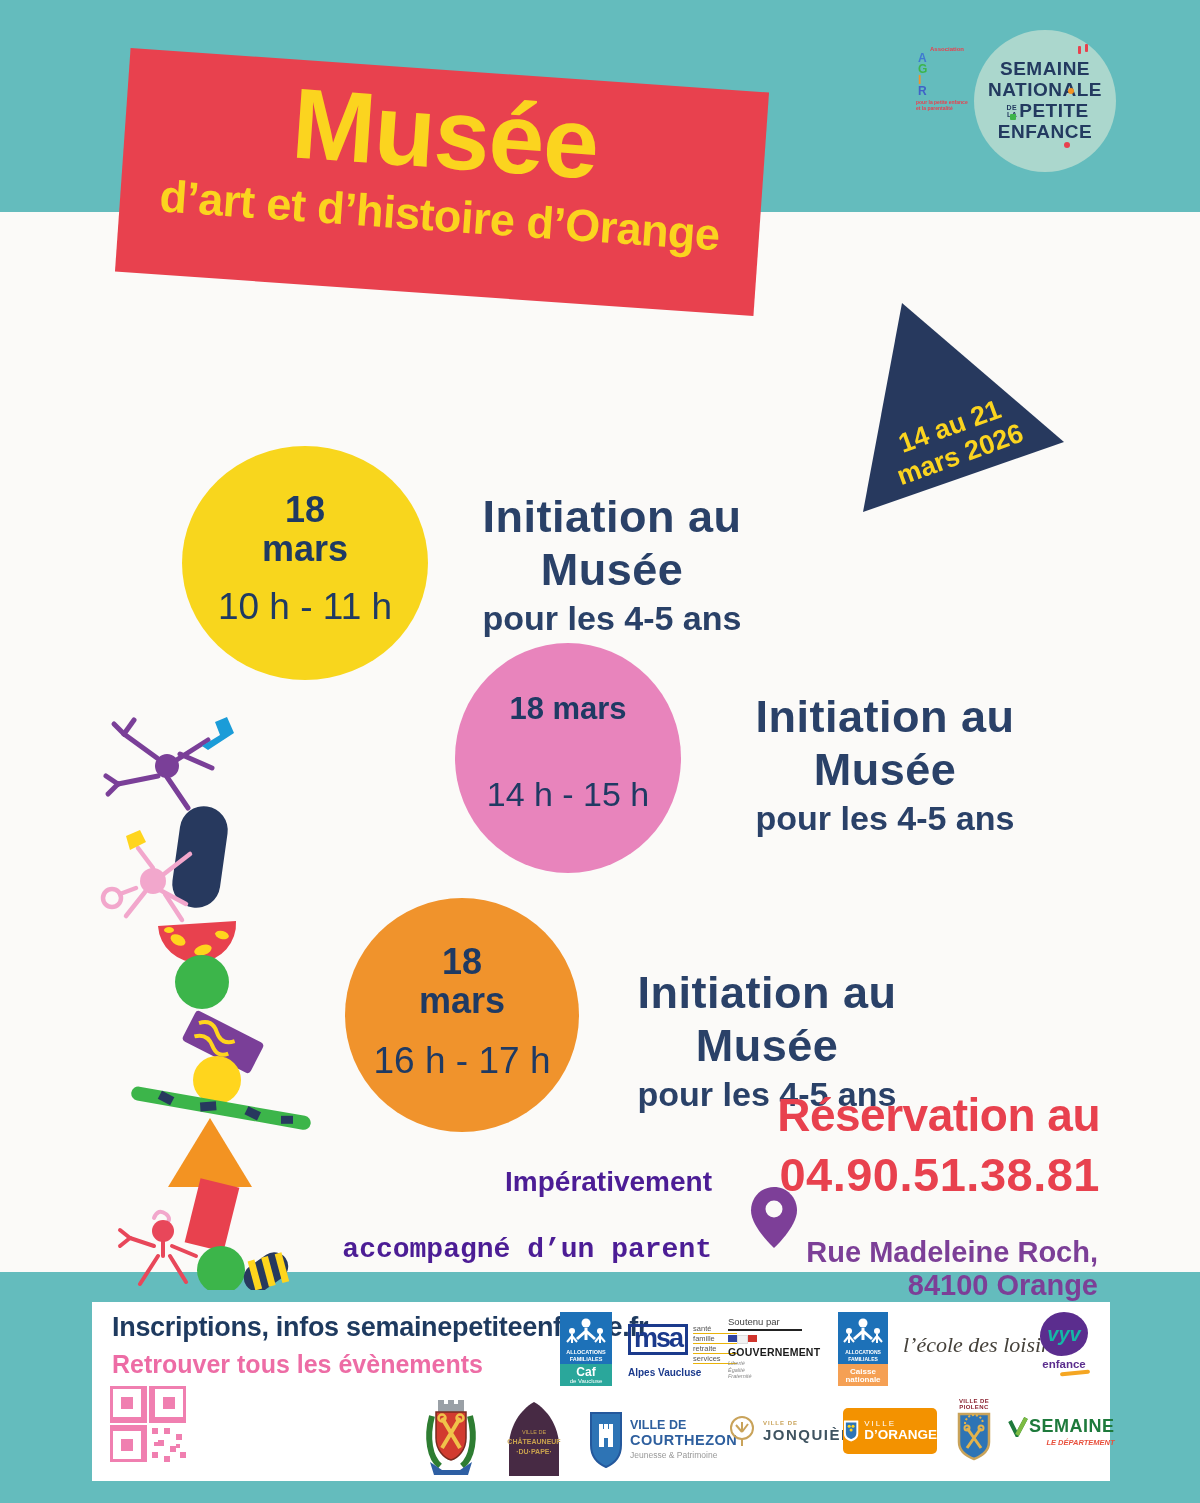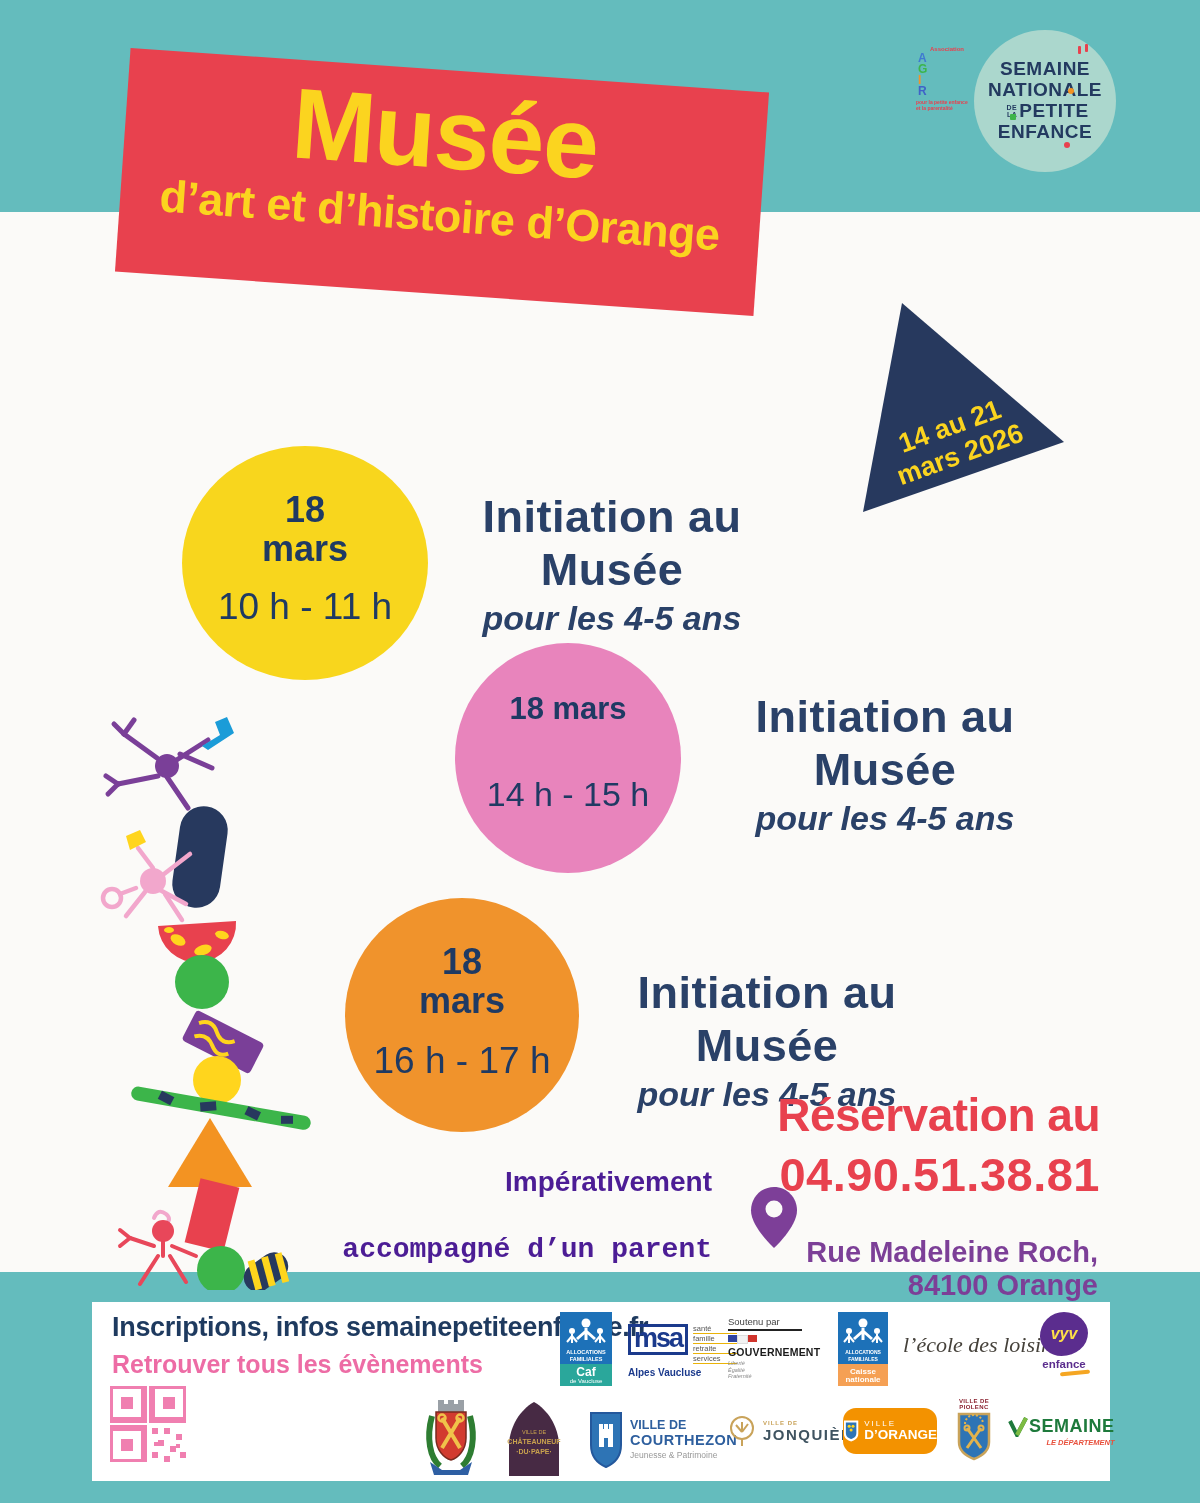--- a/index.html
+++ b/index.html
@@ -42,21 +42,21 @@
   .ed:empty{display:none;}
   .c1 .e-date{top:44px;}  .c1 .e-time{top:140px;}
   .c2 .e-date{top:46px;}  .c2 .e-time{top:132px;}
   .c3 .e-date{top:44px;}  .c3 .e-time{top:142px;}
   .e-time{font-size:37px;font-weight:400;}
   .c2 .e-time{font-size:34px;}
   
   .e-block{width:334px;text-align:center;color:#2a4168;}
   .t1{left:445px;top:490px;} .t2{left:718px;top:690px;} .t3{left:600px;top:966px;}
   .e-title{font-size:45px;font-weight:700;line-height:53px;letter-spacing:.5px;}
-  .e-aud{font-size:34px;font-style:italic;font-weight:700;margin-top:3px;}
+  .e-aud{font-size:34px;font-weight:700;margin-top:3px;}
   
   .note{left:312px;top:1166px;width:400px;text-align:right;color:#4c1d95;font-weight:800;font-size:28px;}
   .note .n2{margin-top:36px;font-family:Liberation Mono, monospace;}
   .resv{right:100px;top:1088px;text-align:right;color:#e8414e;font-weight:800;}
   .resv .r1{font-size:46px;letter-spacing:-.5px;}
   .resv .r2{font-size:47px;letter-spacing:.5px;margin-top:5px;}
   .addr{right:102px;top:1196px;text-align:right;color:#7c3f97;font-weight:700;font-size:29px;line-height:33px;margin-top:40px;}
   .pin{left:750px;top:1186px;}
   
   .fbox{left:92px;top:1302px;width:1018px;height:179px;background:#ffffff;}
@@ -75,34 +75,34 @@
   .gouv-top{font-size:9.5px;color:#444;}
   .gouv-bar{width:74px;height:2px;background:#222;margin:2px 0 4px 0;}
   .gouv-flag{display:flex;margin-bottom:2px;}
   .gouv-flag span{width:9px;height:7px;display:block;}
   .gouv-label{font-size:10.5px;font-weight:800;letter-spacing:.2px;}
   .gouv-motto{font-size:5.5px;font-style:italic;color:#888;line-height:6.5px;margin-top:2px;}
   .ecole{left:903px;top:1332px;font-family:"Liberation Serif","DejaVu Serif",serif;font-style:italic;
          font-size:22px;color:#45413a;}
   .vyv{left:1032px;top:1312px;width:64px;text-align:center;}
   .vyv-blob{width:48px;height:44px;margin:0 auto;background:#5b2d8e;border-radius:50% 50% 55% 45%/55% 48% 52% 45%;
-            display:flex;align-items:center;justify-content:center;color:#fde047;font-weight:800;font-size:16px;font-style:italic;}
+            display:flex;align-items:center;justify-content:center;color:#14b8a6;font-weight:800;font-size:20px;font-style:italic;}
   .vyv-sub{font-size:11.5px;font-weight:800;color:#5b2d8e;margin-top:2px;}
   .vyv-swoosh{width:30px;height:4px;background:#f5a623;border-radius:2px;transform:rotate(-6deg);margin:1px 0 0 28px;}
   .chato{left:502px;top:1400px;}
   .courth{left:588px;top:1410px;display:flex;align-items:center;}
   .courth-txt{margin-left:6px;color:#2e5f9e;}
   .courth-top{font-size:12.5px;font-weight:800;}
   .courth-name{font-size:14.5px;font-weight:800;letter-spacing:.5px;}
   .courth-sub{font-size:8.5px;color:#999;margin-top:2px;}
   .jonq{left:726px;top:1414px;display:flex;align-items:center;}
   .jonq-txt{margin-left:5px;}
   .jonq-top{font-size:6px;font-weight:800;color:#c9a35a;letter-spacing:1px;}
   .jonq-name{font-size:15px;font-weight:700;color:#3f5360;letter-spacing:1.5px;}
-  .vorange{left:843px;top:1408px;width:94px;height:46px;background:#f39200;border-radius:13px;
+  .vorange{left:843px;top:1408px;width:94px;height:46px;background:#f39200;border-radius:5px;
            display:flex;align-items:center;justify-content:center;color:#fff;}
   .vorange-txt{margin-left:5px;line-height:1.05;}
   .vorange-top{font-size:8px;letter-spacing:2px;}
   .vorange-name{font-size:13.5px;font-weight:800;}
   .piolenc{left:944px;top:1398px;width:60px;text-align:center;}
   .piolenc-top{font-size:6px;font-weight:800;color:#8a2230;letter-spacing:.4px;}
   .vaucluse{left:1008px;top:1416px;text-align:right;}
   .vaucluse-name{font-size:18px;font-weight:800;color:#1e7a3c;letter-spacing:.5px;display:flex;align-items:center;}
   .vaucluse-sub{font-size:7.5px;font-weight:800;font-style:italic;color:#e8503c;margin-top:1px;}
 </style>

